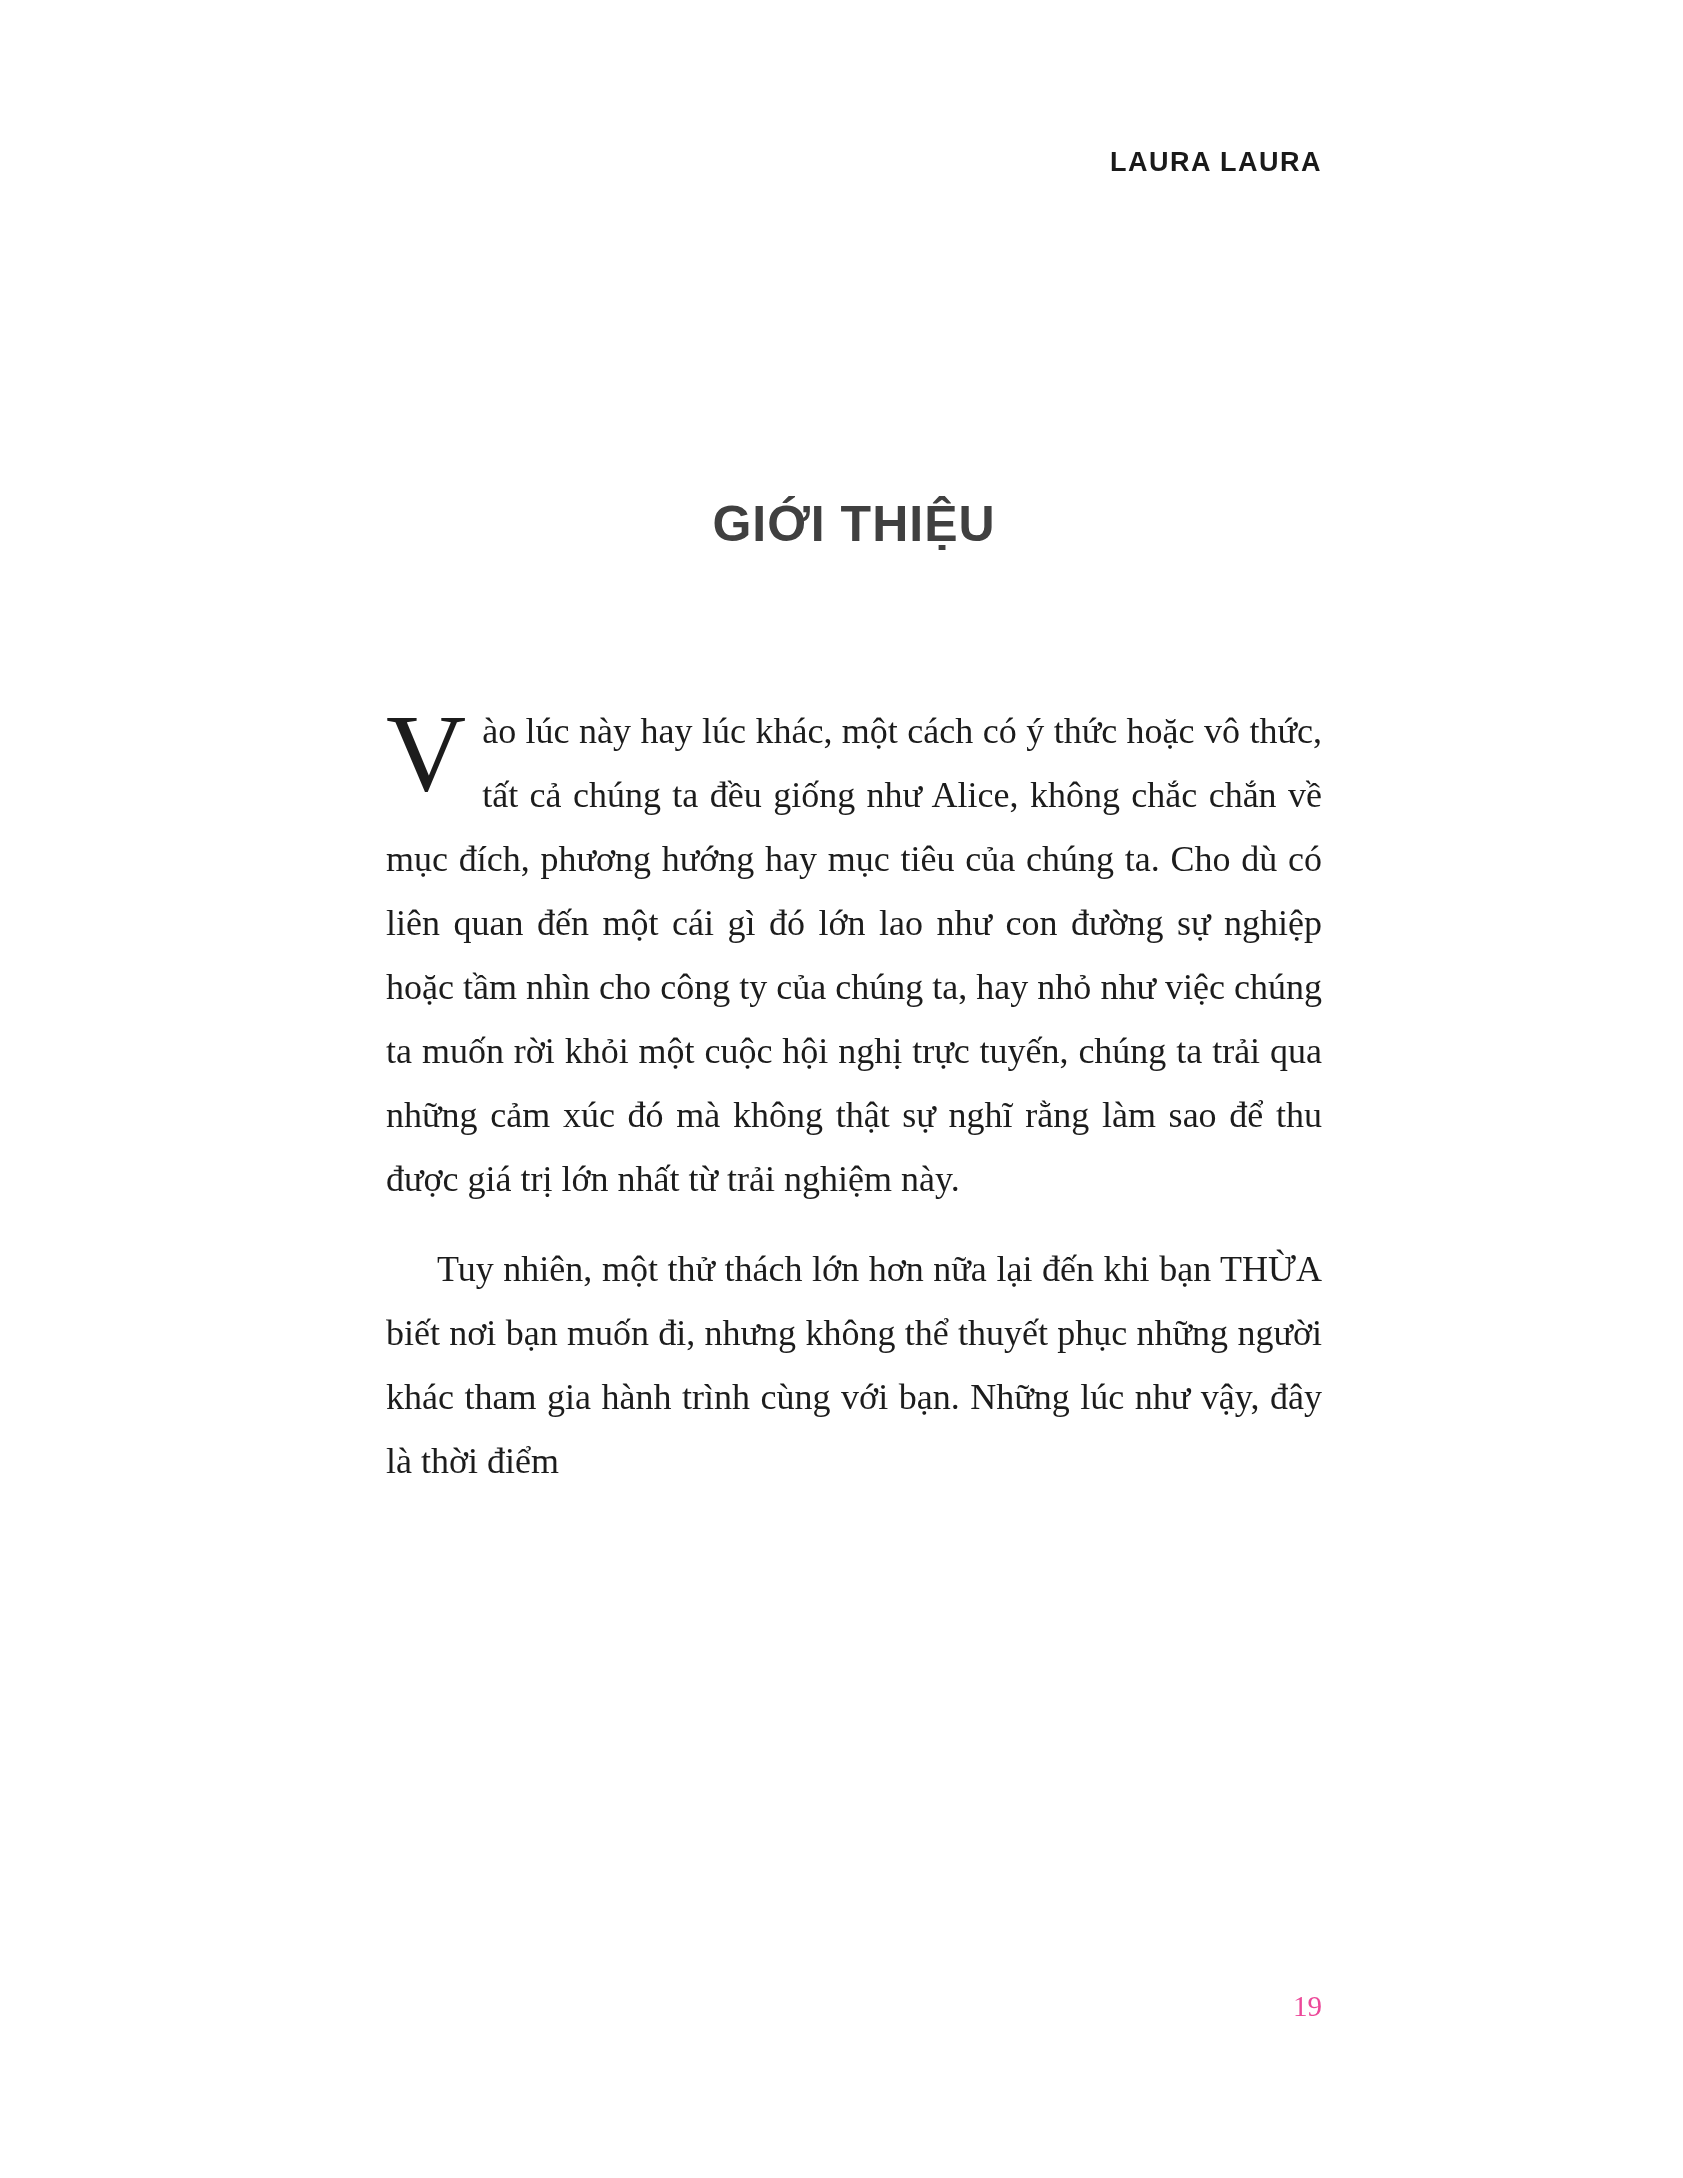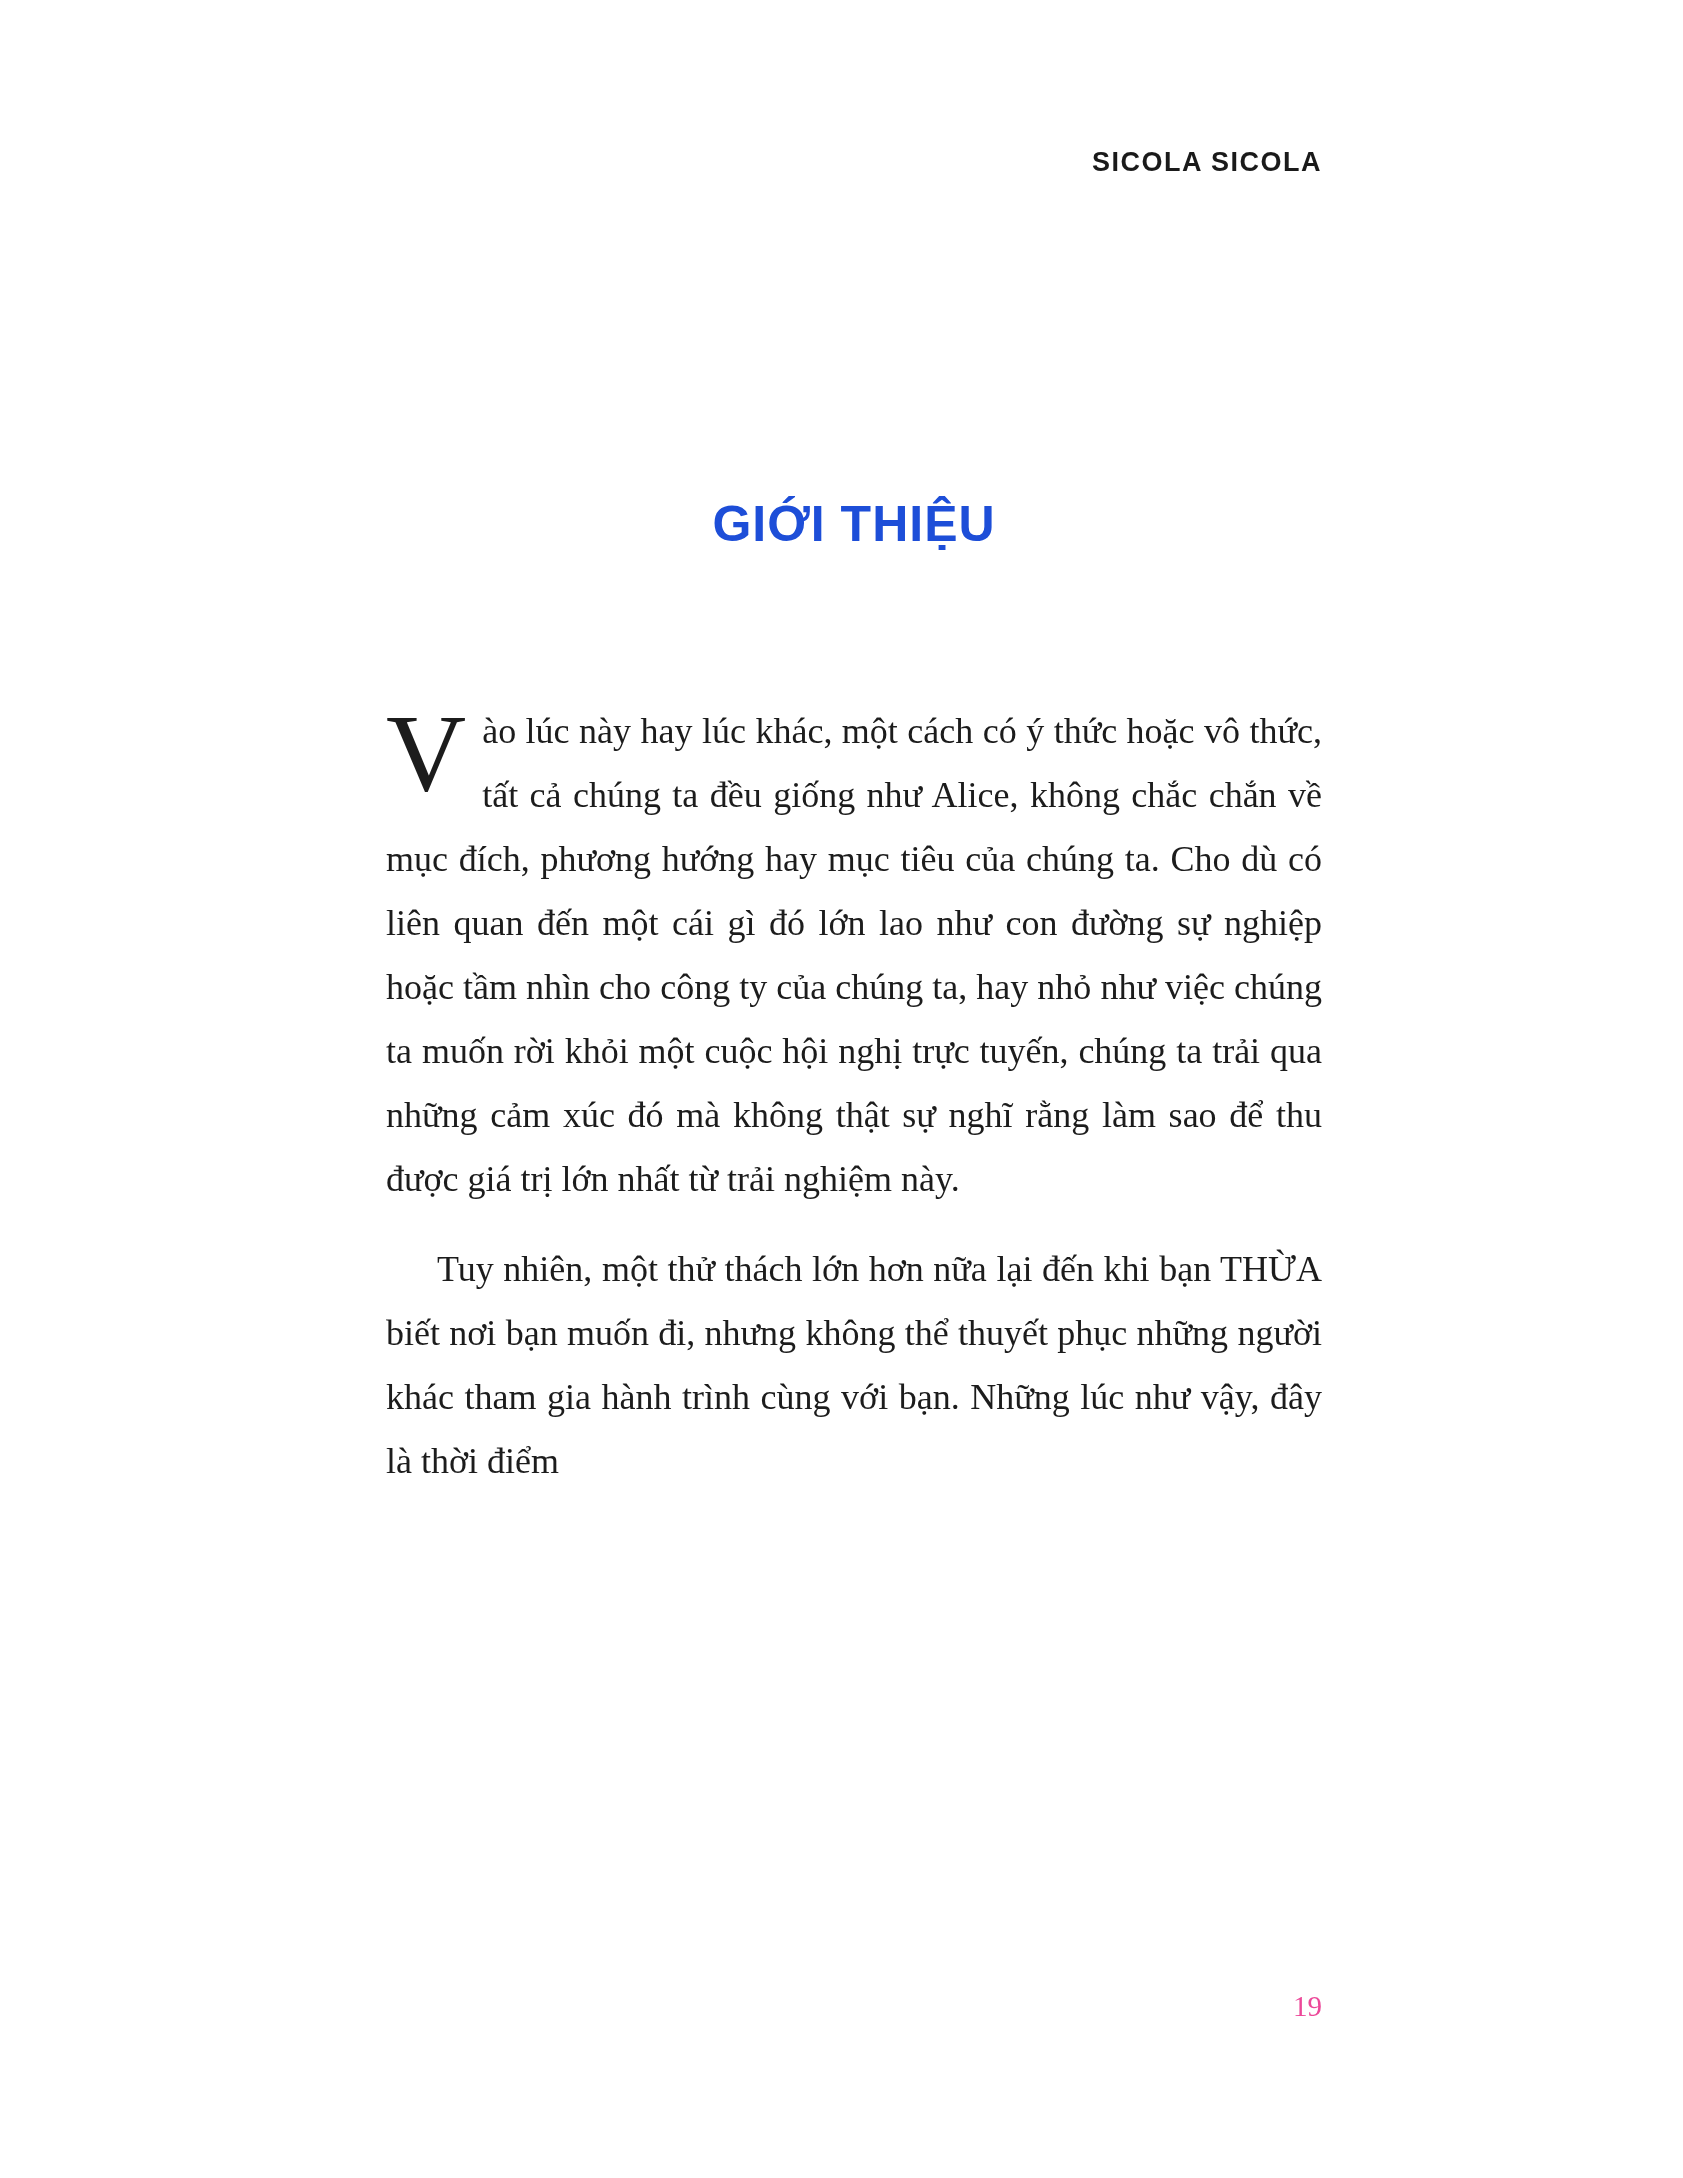--- a/index.html
+++ b/index.html
@@ -37,21 +37,21 @@
   .chapter-title {
     position: absolute;
     top: 495px;
     left: 0;
     width: 100%;
     text-align: center;
     font-family: "Liberation Sans", sans-serif;
     font-weight: bold;
     font-size: 50px;
     letter-spacing: 1px;
-    color: #1d4ed8;
+    color: #404040;
   }
   .body-text {
     position: absolute;
     top: 699px;
     left: 0;
     width: 100%;
     font-size: 36px;
     line-height: 64px;
     text-align: justify;
     color: #1c1c1c;
@@ -80,21 +80,21 @@
     font-size: 29px;
     color: #ec4899;
   }
 </style>
 </head>
 <body>
 
 <div class="page">
   <div class="content">
 
-    <div class="running-header">SICOLA SICOLA</div>
+    <div class="running-header">LAURA LAURA</div>
 
     <div class="chapter-title">GIỚI THIỆU</div>
 
     <div class="body-text">
       <p>
         <span class="dropcap">V</span><span>ào lúc này hay lúc khác, một cách có ý thức hoặc vô thức, tất cả chúng ta đều giống như Alice, không chắc chắn về mục đích, phương hướng hay mục tiêu của chúng ta. Cho dù có liên quan đến một cái gì đó lớn lao như con đường sự nghiệp hoặc tầm nhìn cho công ty của chúng ta, hay nhỏ như việc chúng ta muốn rời khỏi một cuộc hội nghị trực tuyến, chúng ta trải qua những cảm xúc đó mà không thật sự nghĩ rằng làm sao để thu được giá trị lớn nhất từ trải nghiệm này.</span>
       </p>
       <p class="indented">Tuy nhiên, một thử thách lớn hơn nữa lại đến khi bạn THỪA biết nơi bạn muốn đi, nhưng không thể thuyết phục những người khác tham gia hành trình cùng với bạn. Những lúc như vậy, đây là thời điểm</p>
     </div>
 

